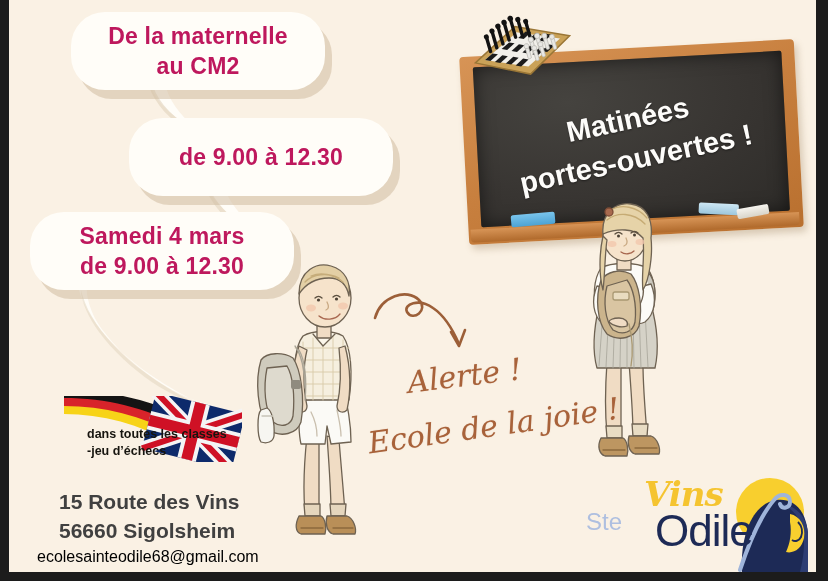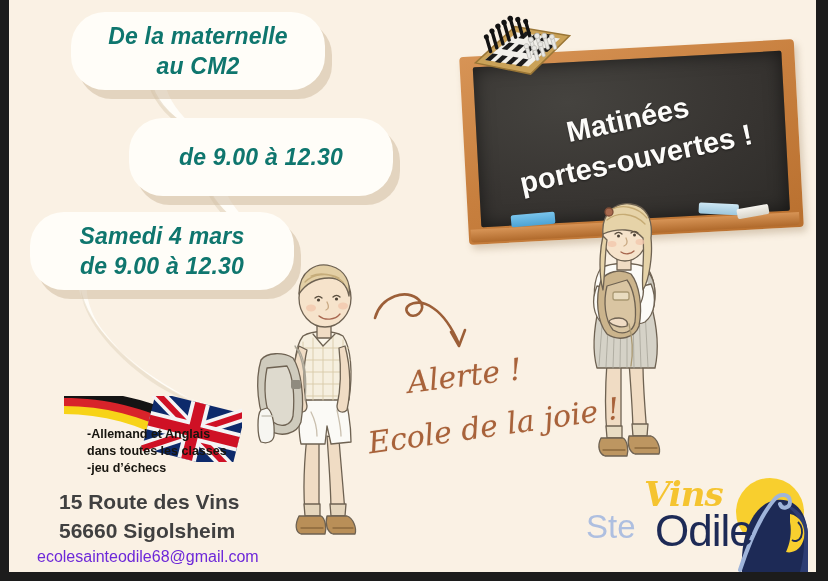--- a/index.html
+++ b/index.html
@@ -36,22 +36,21 @@
     border-radius:34px;
     box-shadow:7px 9px 0 rgba(208,188,160,.55);
     display:flex;
     flex-direction:column;
     align-items:center;
     justify-content:center;
     z-index:20;
   }
   .bubble .line{
     font-weight:bold;
-    font-style:italic;
-    color:#0f766e;
+    color:#be185d;
     white-space:nowrap;
     letter-spacing:.2px;
   }
   .bubble-1{left:62px; top:12px; width:254px; height:78px;}
   .bubble-1 .line{font-size:23px; line-height:30px;}
   .bubble-2{left:120px; top:118px; width:264px; height:78px;}
   .bubble-2 .line{font-size:23px; line-height:30px;}
   .bubble-3{left:21px; top:212px; width:264px; height:78px;}
   .bubble-3 .line{font-size:23px; line-height:30px;}
 
@@ -157,41 +156,41 @@
     font-size:21px;
     font-weight:bold;
     color:#404040;
     line-height:29px;
   }
   .mail{
     position:absolute;
     left:28px; top:548px;
     z-index:22;
     font-size:16px;
-    color:#6d28d9;
+    color:#000000;
   }
 
   
   .logo{
     position:absolute;
     left:575px; top:472px;
     width:232px; height:100px;
     z-index:26;
   }
   .logo-ecole{
     position:absolute; left:60px; top:2px;
     font-family:"DejaVu Serif", serif;
     font-style:italic; font-weight:bold;
     font-size:34px; color:#f5c430;
     letter-spacing:-1px;
   }
   .logo-ste{
     position:absolute; left:2px; top:36px;
     font-family:"Liberation Sans", sans-serif;
-    font-size:33px; color:#aebfe0; font-weight:500;
+    font-size:24px; color:#aebfe0; font-weight:500;
   }
   .logo-odile{
     position:absolute; left:47px; top:34px;
     font-family:"Liberation Sans", sans-serif;
     font-size:44px; color:#1d2a56; font-weight:500;
     letter-spacing:-1px;
     margin-left:24px;
   }
   .logo-fig{position:absolute; right:0; top:-2px; width:96px; height:102px;}
 </style>
@@ -451,21 +450,20 @@
             <path d="M0 0 L 92 58 M 92 0 L 0 58" stroke="#f4f4f4" stroke-width="13"></path>
             <path d="M0 0 L 92 58 M 92 0 L 0 58" stroke="#cf1125" stroke-width="6"></path>
             <path d="M46 0 L 46 58 M 0 29 L 92 29" stroke="#f4f4f4" stroke-width="19"></path>
             <path d="M46 0 L 46 58 M 0 29 L 92 29" stroke="#cf1125" stroke-width="11"></path>
           </g>
         </g>
       </svg>
     </div>
 
     <div class="flags-text">
-      <div>-Allemand et Anglais</div>
       <div>dans toutes les classes</div>
       <div>-jeu d’échecs</div>
     </div>
 
     <div class="addr">
       <div>15 Route des Vins</div>
       <div>56660 Sigolsheim</div>
     </div>
     <div class="mail">ecolesainteodile68@gmail.com</div>
 

